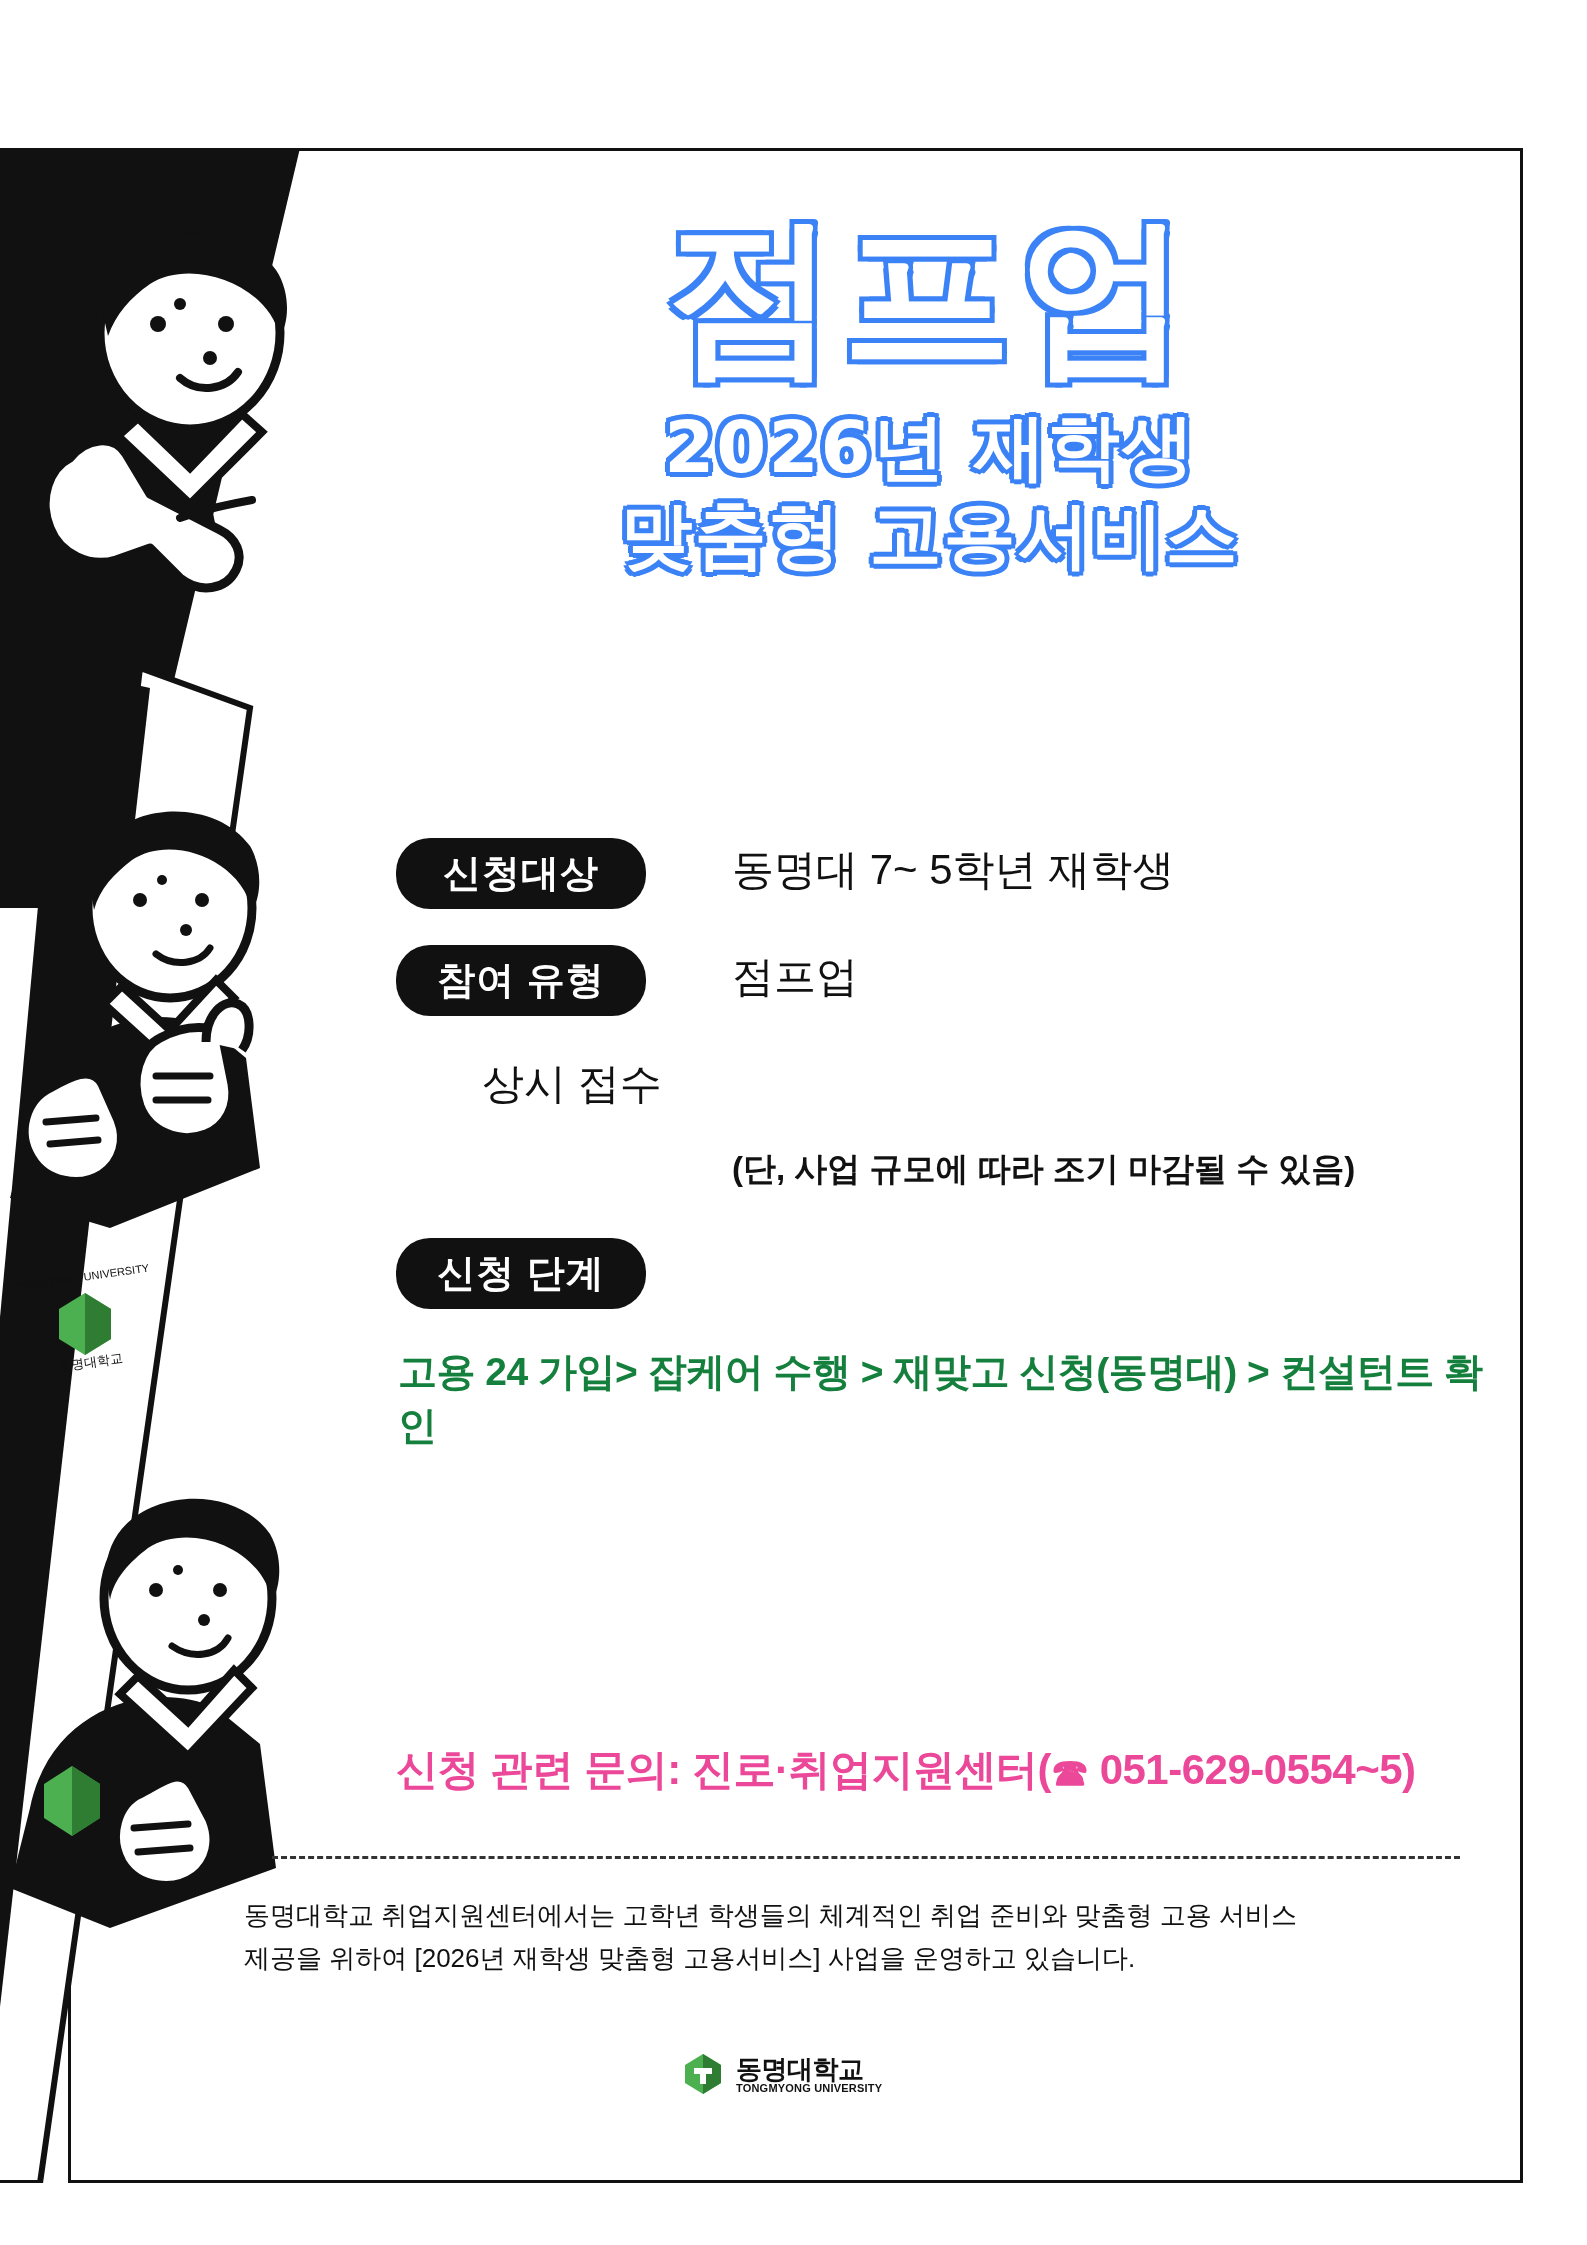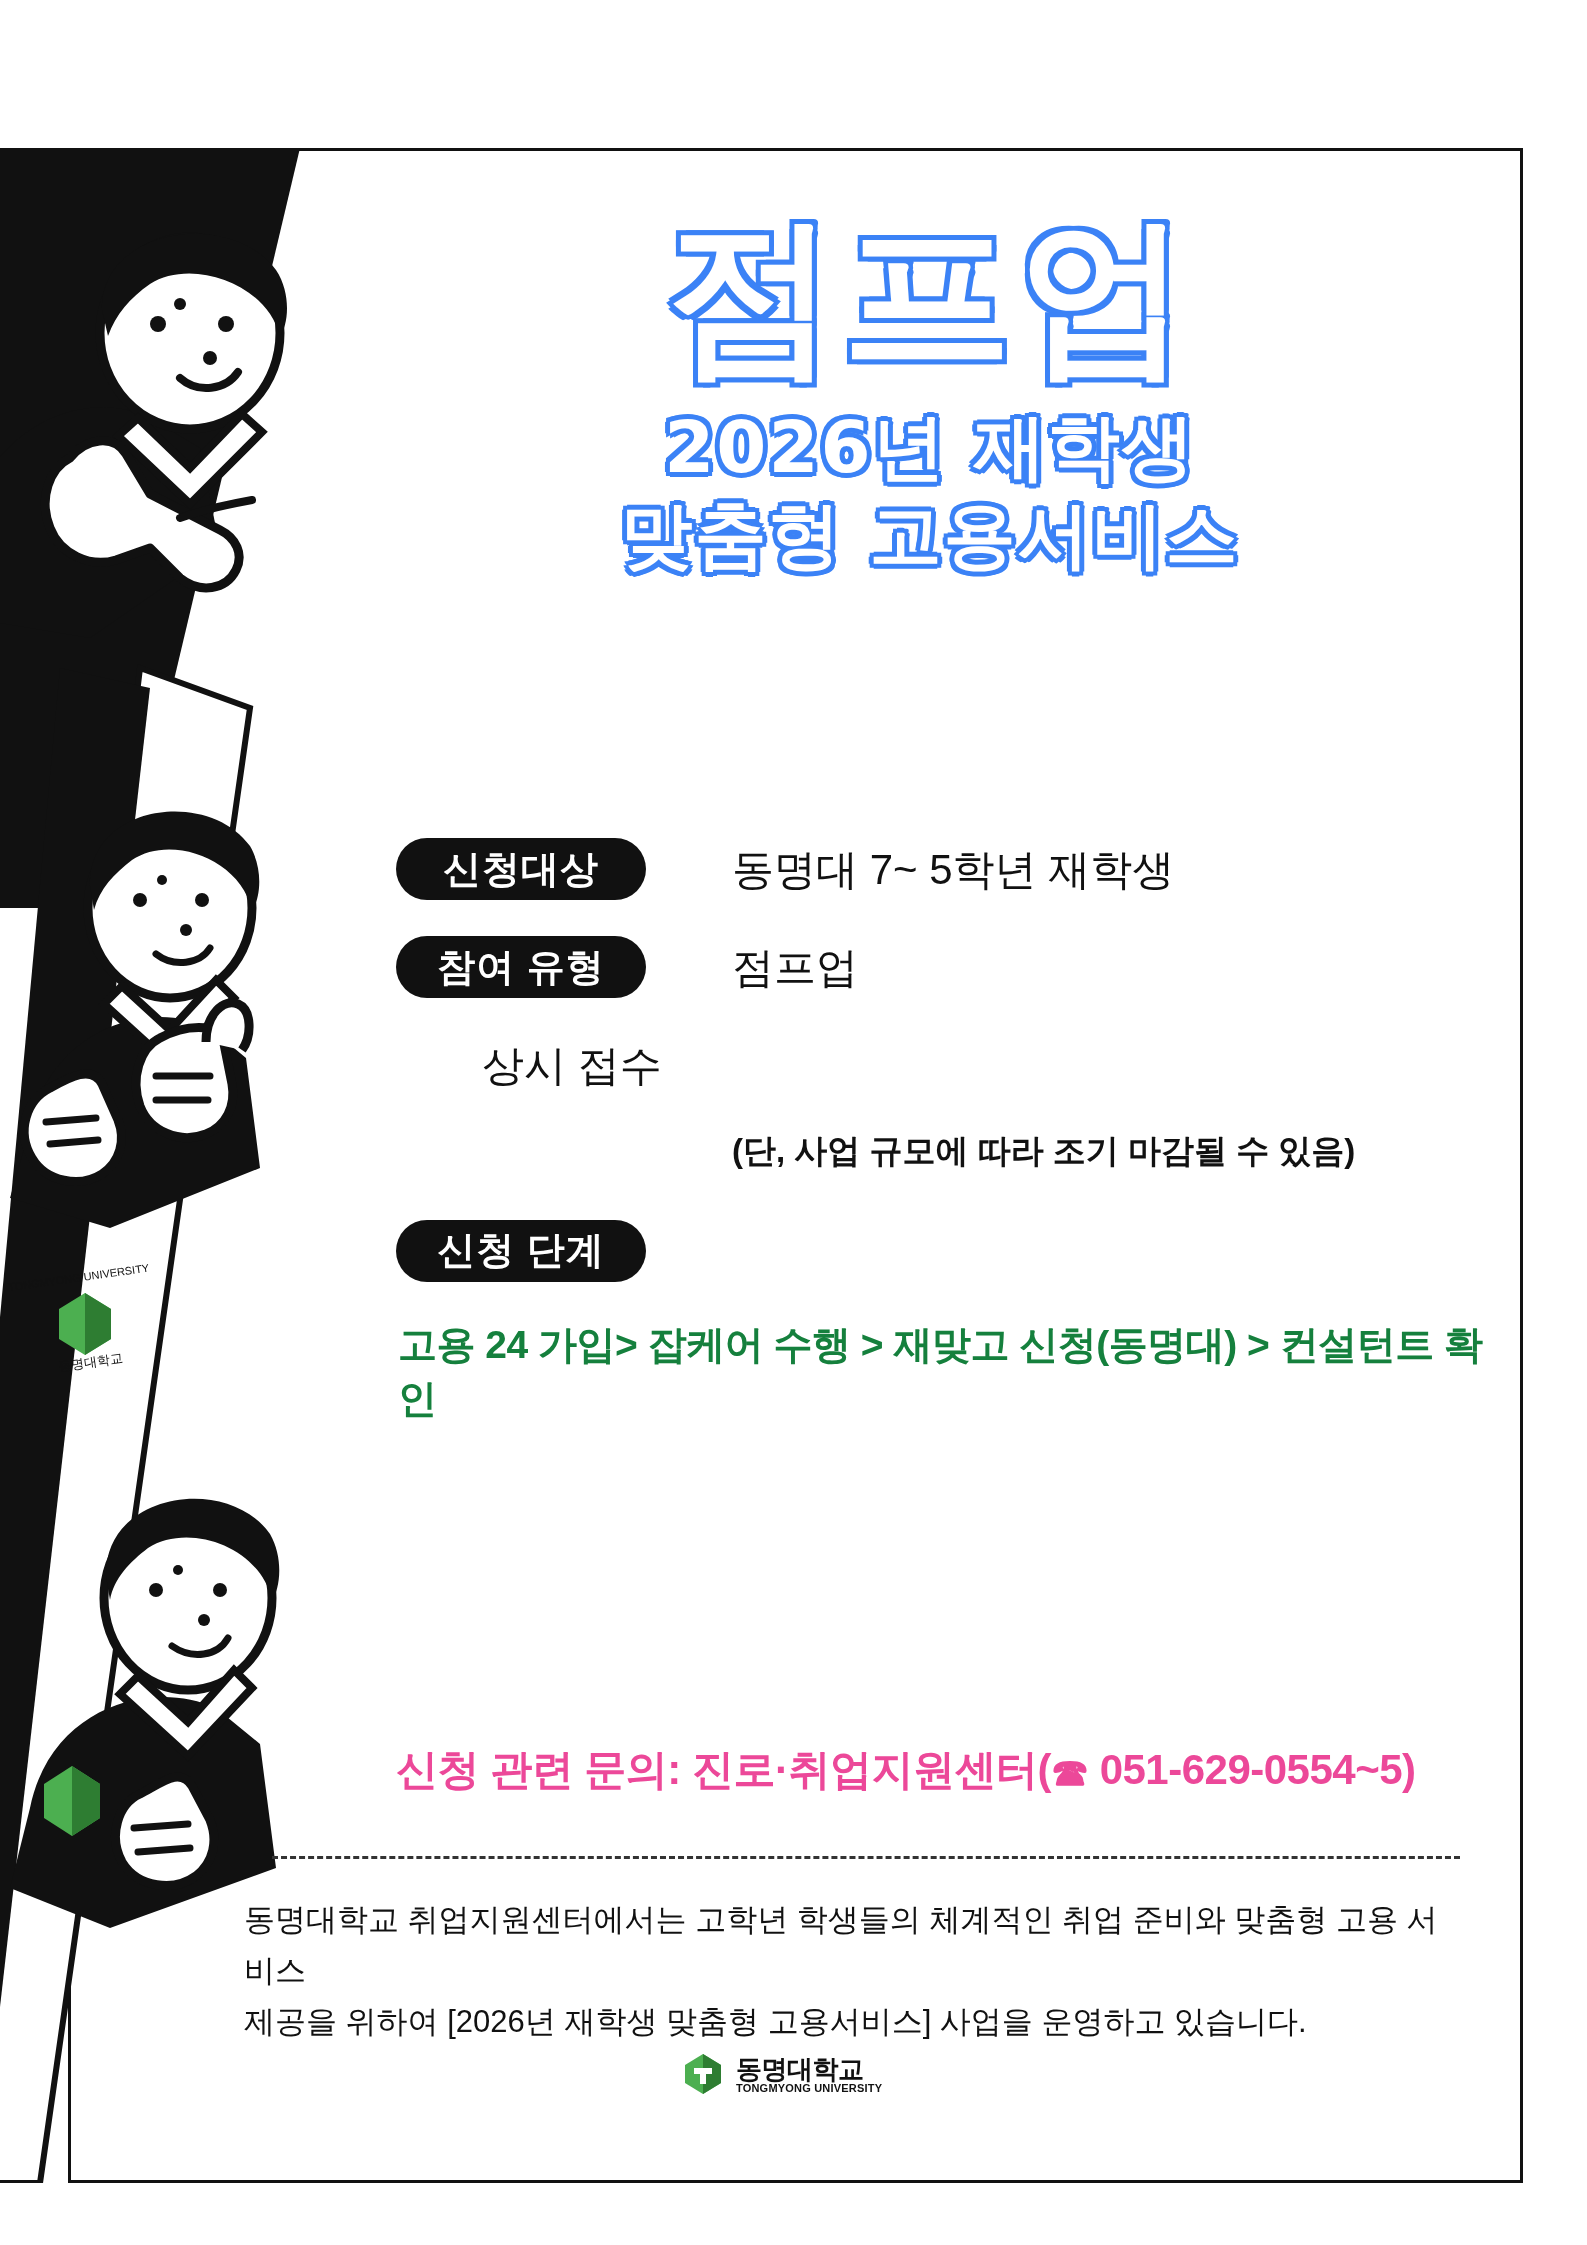--- a/index.html
+++ b/index.html
@@ -96,21 +96,21 @@
     width: 1100px;
   }
   .info-row {
     display: flex;
     align-items: flex-start;
     margin-bottom: 36px;
   }
   .pill {
     flex: 0 0 auto;
     min-width: 250px;
-    height: 62px;
+    height: 71px;
     border-radius: 34px;
     background: #111111;
     color: #ffffff;
     font-size: 38px;
     font-weight: 700;
     letter-spacing: 1px;
     display: flex;
     align-items: center;
     justify-content: center;
     box-sizing: border-box;
@@ -164,21 +164,21 @@
     width: 1188px;
     border-top: 3px dashed #333333;
   }
 
   
   .footer-note {
     position: absolute;
     left: 244px;
     top: 1894px;
     width: 1220px;
-    font-size: 31px;
+    font-size: 26px;
     line-height: 1.65;
     color: #111111;
   }
   .footer-note p { margin: 0; }
 
   
   .uni-logo {
     position: absolute;
     left: 680px;
     top: 2050px;

